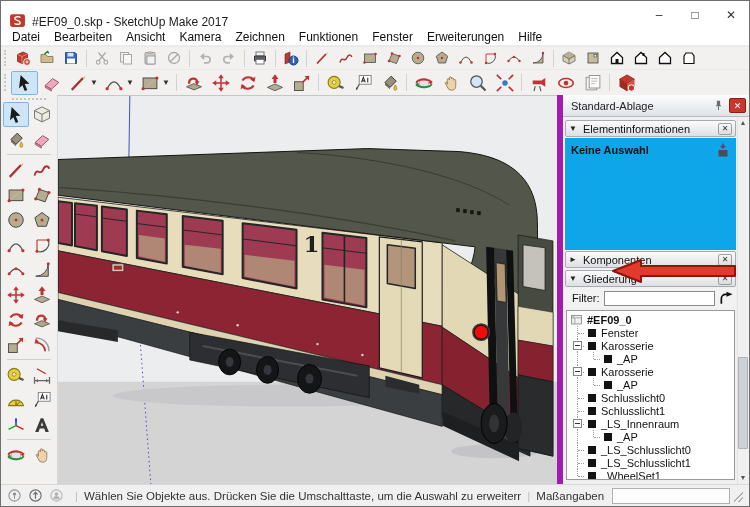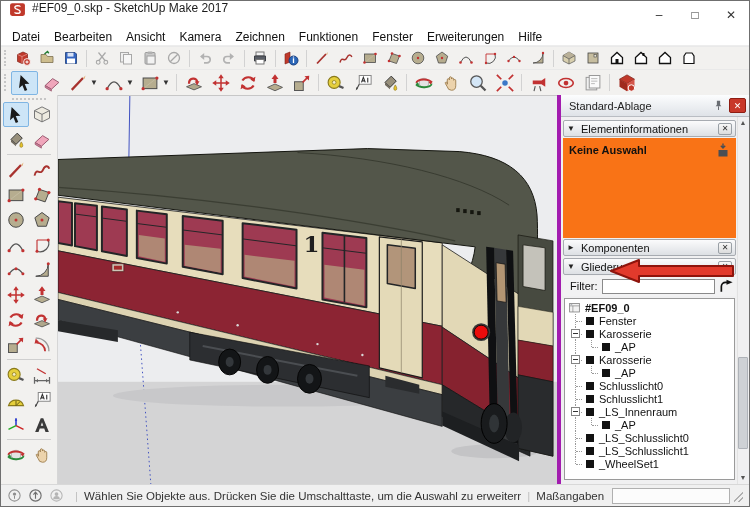--- a/index.html
+++ b/index.html
@@ -1,20 +1,20 @@
 <!DOCTYPE html>
 <html><head>
 <meta charset="utf-8">
 <style>
   html,body{margin:0;padding:0;background:#cfcfcf;}
   *{box-sizing:border-box;}
   .window{width:750px;height:507px;border:1px solid #6f6f6f;display:flex;flex-direction:column;
     background:#f0f0f0;font-family:"Liberation Sans",sans-serif;font-size:11px;overflow:hidden;}
   
-  .titlebar{height:28px;background:#fff;display:flex;align-items:flex-start;flex:0 0 auto;}
+  .titlebar{height:28px;background:#fff;display:flex;align-items:flex-end;flex:0 0 auto;}
   .title-icon{width:17px;height:17px;margin:0 6px 0 8px;flex:0 0 auto;}
   .title-text{font-size:12px;color:#1c1c1c;}
   .win-controls{margin-left:auto;display:flex;height:100%;}
   .win-btn{width:36px;height:100%;display:flex;align-items:center;justify-content:center;font-size:12px;color:#333;}
   
   .menubar{height:17px;background:#fff;display:flex;align-items:center;padding-left:4px;flex:0 0 auto;border-bottom:1px solid #ededed;}
   .menu-item{padding:1px 7px;font-size:12px;color:#111;}
   
   .toolbar{display:flex;align-items:center;background:#f2f1ef;flex:0 0 auto;}
   .tb1{height:23px;border-top:1px solid #e9e9e9;}
@@ -30,35 +30,35 @@
   .main{flex:1;display:flex;min-height:0;}
   .left-toolbox{width:57px;background:#f2f1ef;border-right:1px solid #d6d6d6;display:flex;flex-direction:column;align-items:center;padding-top:2px;flex:0 0 auto;}
   .lt-grip{width:60%;border-top:2px dotted #c6c6c6;margin:1px 0 2px 0;}
   .lt-row{display:flex;}
   .lt-btn{width:26px;height:25px;display:flex;align-items:center;justify-content:center;border-radius:2px;}
   .lt-btn.active{background:#cde5f7;border:1px solid #7fb5e3;}
   .lt-sep{width:78%;height:1px;background:#cfcfcf;margin:2px 0;}
   .viewport{flex:1;position:relative;background:#ecedef;border-top:1px solid #c7c7c7;min-width:0;}
   .scene{width:100%;height:100%;display:block;}
   
-  .tray{width:192px;background:#f0f0f1;border-left:4px solid #a21caf;display:flex;flex-direction:column;position:relative;flex:0 0 auto;}
+  .tray{width:192px;background:#f0f0f1;border-left:6px solid #a21caf;display:flex;flex-direction:column;position:relative;flex:0 0 auto;}
   .tray-header{height:22px;display:flex;align-items:center;background:linear-gradient(#fcfdfe,#dfe3e8);
     border-bottom:1px solid #b9bdc3;padding:0 3px 0 8px;font-size:11px;color:#222;flex:0 0 auto;}
   .tray-title{flex:1;}
   .pin-btn{width:16px;height:16px;display:flex;align-items:center;justify-content:center;}
   .tray-close{width:17px;height:15px;background:#c8382a;border:1px solid #8e1d12;border-radius:2px;color:#fff;
     font-size:9px;display:flex;align-items:center;justify-content:center;margin-left:3px;}
   .tray-body{flex:1;display:flex;flex-direction:column;padding:2px 13px 2px 2px;min-height:0;}
   .panel-h{height:17px;display:flex;align-items:center;background:linear-gradient(#fbfbfc,#dde0e4);
     border:1px solid #a7abb1;border-radius:2px;margin:1px 0;padding:0 3px;color:#111;flex:0 0 auto;}
   .panel-arrow{font-size:8px;margin-right:5px;color:#222;width:9px;}
   .panel-title{flex:1;}
   .panel-close{width:14px;height:12px;background:linear-gradient(#f8f8f8,#dcdcdc);border:1px solid #9aa0a6;
     border-radius:2px;font-size:8px;color:#333;display:flex;align-items:center;justify-content:center;}
-  .info-body{height:100px;background:#f97316;padding:6px 4px 16px 6px;position:relative;flex:0 0 auto;}
+  .info-body{height:112px;background:#0ea5e9;padding:6px 4px 16px 6px;position:relative;flex:0 0 auto;}
   .info-empty{font-weight:bold;color:#111;}
   .info-detail-btn{position:absolute;right:4px;top:4px;width:17px;height:17px;}
   .filter-row{display:flex;align-items:center;height:20px;padding:0 1px;flex:0 0 auto;background:#f2f2f3;}
   .filter-label{margin:0 4px 0 6px;color:#111;}
   .filter-input{flex:1;height:15px;border:1px solid #8a8a8a;background:#fff;font-size:11px;padding:0 2px;font-family:"Liberation Sans",sans-serif;min-width:0;}
   .filter-btn{width:17px;height:17px;margin-left:3px;display:flex;align-items:center;justify-content:center;}
   .tree{flex:1;background:#fff;border:1px solid #9a9a9a;margin:2px 1px;overflow:hidden;padding:2px 8px 0 3px;}
   .tree-row{height:13px;display:flex;align-items:center;font-size:11px;white-space:nowrap;color:#111;}
   .tw{width:16px;height:100%;position:relative;flex:0 0 16px;}
   .tw.mid::before{content:"";position:absolute;left:7px;top:0;bottom:0;border-left:1px dotted #9a9a9a;}

